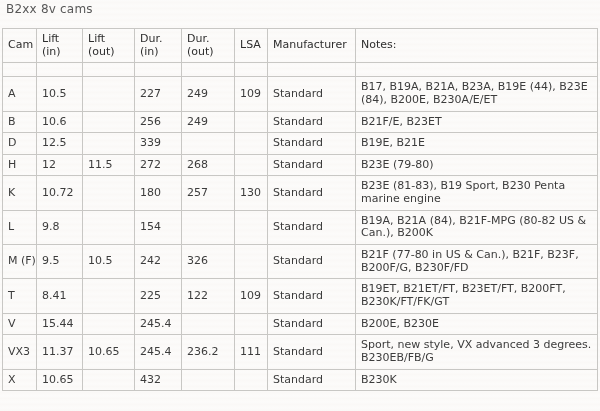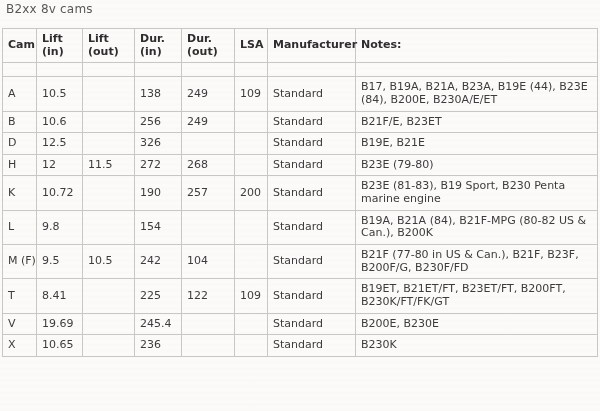--- a/index.html
+++ b/index.html
@@ -39,21 +39,21 @@
     border: 1px solid #c8c7c4;
     font-size: 11px;
     line-height: 1.15;
     padding: 4px 5px;
     color: #3c3c3c;
     text-align: left;
     vertical-align: middle;
     background: transparent;
   }
   .cam-table th {
-    font-weight: bold;
+    font-weight: normal;
     color: #2e2e2e;
     white-space: pre-line;
     vertical-align: middle;
   }
   .cam-table tr.spacer-row td {
     height: 9px;
     padding: 2px 5px;
   }
   .cam-table td.cell-cam {
     white-space: nowrap;
@@ -101,21 +101,21 @@
         <td></td>
         <td></td>
       </tr>
     </thead>
     <tbody>
 
         <tr>
           <td class="cell-cam">A</td>
           <td>10.5</td>
           <td></td>
-          <td>138</td>
+          <td>227</td>
           <td>249</td>
           <td>109</td>
           <td>Standard</td>
           <td>B17, B19A, B21A, B23A, B19E (44), B23E (84), B200E, B230A/E/ET</td>
         </tr>
 
         <tr>
           <td class="cell-cam">B</td>
           <td>10.6</td>
           <td></td>
@@ -123,21 +123,21 @@
           <td>249</td>
           <td></td>
           <td>Standard</td>
           <td>B21F/E, B23ET</td>
         </tr>
 
         <tr>
           <td class="cell-cam">D</td>
           <td>12.5</td>
           <td></td>
-          <td>326</td>
+          <td>339</td>
           <td></td>
           <td></td>
           <td>Standard</td>
           <td>B19E, B21E</td>
         </tr>
 
         <tr>
           <td class="cell-cam">H</td>
           <td>12</td>
           <td>11.5</td>
@@ -145,78 +145,88 @@
           <td>268</td>
           <td></td>
           <td>Standard</td>
           <td>B23E (79-80)</td>
         </tr>
 
         <tr>
           <td class="cell-cam">K</td>
           <td>10.72</td>
           <td></td>
-          <td>190</td>
+          <td>180</td>
           <td>257</td>
-          <td>200</td>
+          <td>130</td>
           <td>Standard</td>
           <td>B23E (81-83), B19 Sport, B230 Penta marine engine</td>
         </tr>
 
         <tr>
           <td class="cell-cam">L</td>
           <td>9.8</td>
           <td></td>
           <td>154</td>
           <td></td>
           <td></td>
           <td>Standard</td>
           <td>B19A, B21A (84), B21F-MPG (80-82 US &amp; Can.), B200K</td>
         </tr>
 
         <tr>
           <td class="cell-cam">M (F)</td>
           <td>9.5</td>
           <td>10.5</td>
           <td>242</td>
-          <td>104</td>
+          <td>326</td>
           <td></td>
           <td>Standard</td>
           <td>B21F (77-80 in US &amp; Can.), B21F, B23F, B200F/G, B230F/FD</td>
         </tr>
 
         <tr>
           <td class="cell-cam">T</td>
           <td>8.41</td>
           <td></td>
           <td>225</td>
           <td>122</td>
           <td>109</td>
           <td>Standard</td>
           <td>B19ET, B21ET/FT, B23ET/FT, B200FT, B230K/FT/FK/GT</td>
         </tr>
 
         <tr>
           <td class="cell-cam">V</td>
-          <td>19.69</td>
+          <td>15.44</td>
           <td></td>
           <td>245.4</td>
           <td></td>
           <td></td>
           <td>Standard</td>
           <td>B200E, B230E</td>
         </tr>
 
 
+        <tr>
+          <td class="cell-cam">VX3</td>
+          <td>11.37</td>
+          <td>10.65</td>
+          <td>245.4</td>
+          <td>236.2</td>
+          <td>111</td>
+          <td>Standard</td>
+          <td>Sport, new style, VX advanced 3 degrees. B230EB/FB/G</td>
+        </tr>
 
         <tr>
           <td class="cell-cam">X</td>
           <td>10.65</td>
           <td></td>
-          <td>236</td>
+          <td>432</td>
           <td></td>
           <td></td>
           <td>Standard</td>
           <td>B230K</td>
         </tr>
 
       </tbody>
   </table>
 </div>
 

